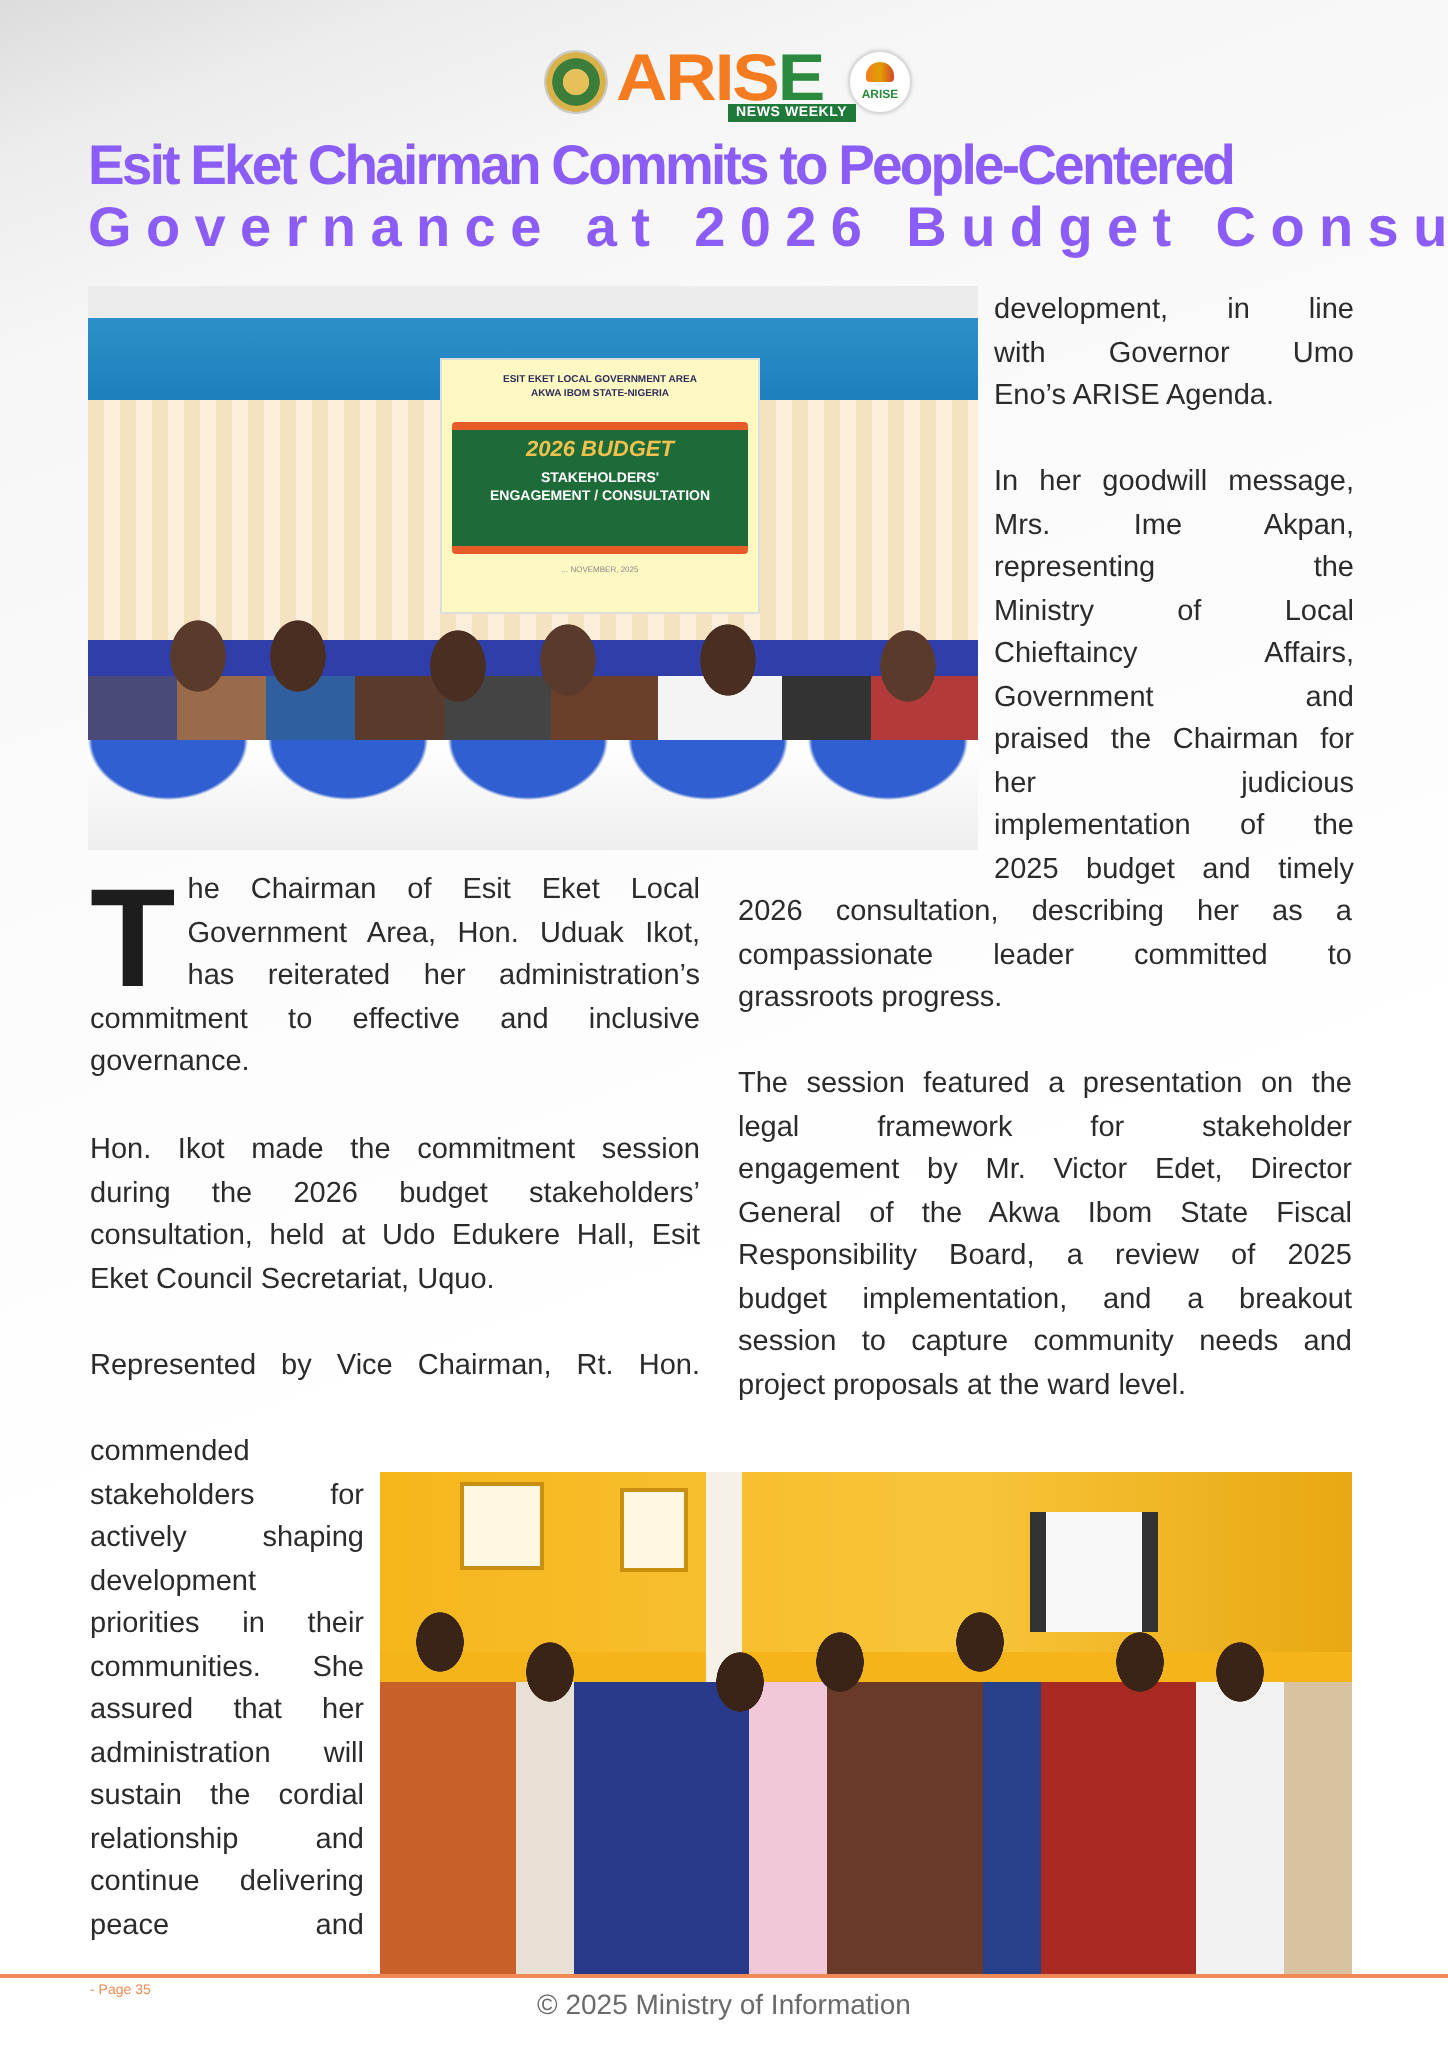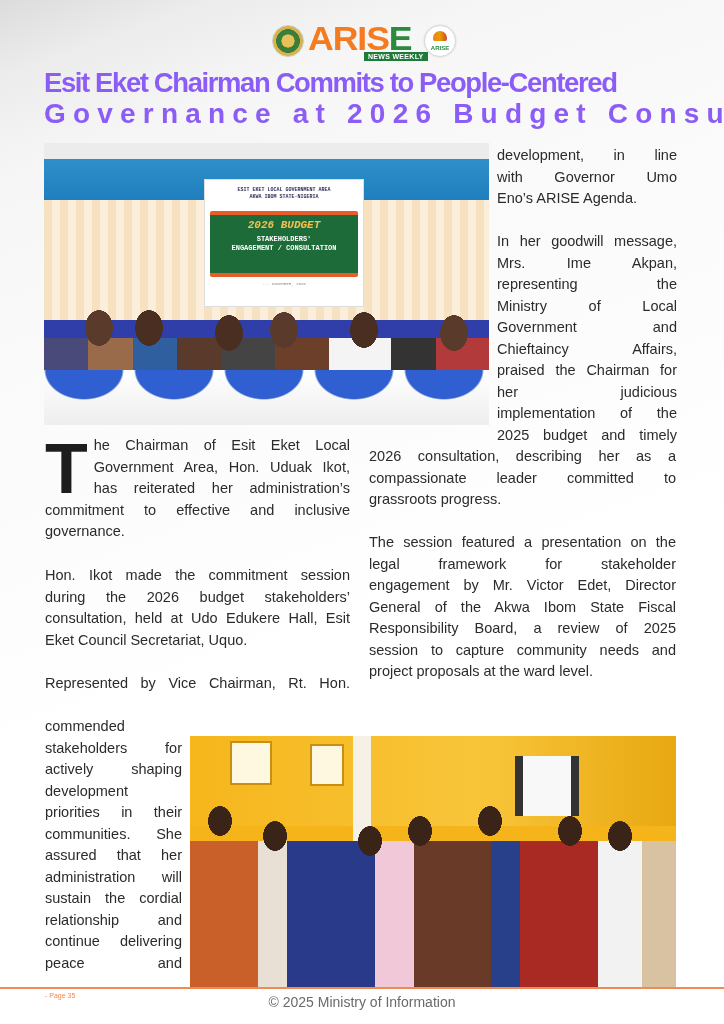--- a/index.html
+++ b/index.html
@@ -66,21 +66,21 @@
   }
   .p1-table { position: absolute; left: 0; top: 227px; width: 100%; height: 55px;
     background:
       radial-gradient(ellipse 40px 30px at 40px 0, #2f5fd0 95%, transparent),
       radial-gradient(ellipse 40px 30px at 130px 0, #2f5fd0 95%, transparent),
       radial-gradient(ellipse 40px 30px at 220px 0, #2f5fd0 95%, transparent),
       radial-gradient(ellipse 40px 30px at 310px 0, #2f5fd0 95%, transparent),
       radial-gradient(ellipse 40px 30px at 400px 0, #2f5fd0 95%, transparent),
       linear-gradient(#ffffff, #eeeeee);
   }
-  .banner { position: absolute; left: 160px; top: 36px; width: 158px; height: 126px; background: #ffffff; border: 1px solid #ddd; font-family: Liberation Mono, monospace; }
+  .banner { position: absolute; left: 176px; top: 36px; width: 158px; height: 126px; background: #fef9c3; border: 1px solid #ddd; }
   .banner-head { position: absolute; left: 20px; top: 7px; width: 118px; font-size: 5px; font-weight: bold; color: #2d2d5a; text-align: center; line-height: 7px; }
   .banner-green { position: absolute; left: 5px; top: 31px; width: 148px; height: 66px;
     background: linear-gradient(#e85c2a 0 4px, #1e6b3a 4px 62px, #e85c2a 62px); border-radius: 2px; }
   .banner-title { position: absolute; left: 0; top: 8px; width: 100%; text-align: center; font-size: 11px; font-weight: 900; color: #f2c14e; font-style: italic; }
   .banner-sub { position: absolute; left: 0; top: 24px; width: 100%; text-align: center; font-size: 7px; font-weight: 900; color: #fff; line-height: 9px; }
   .banner-date { position: absolute; left: 0; top: 102px; width: 100%; text-align: center; font-size: 4px; color: #888; }
   .body-text { position: absolute; font-family: "Liberation Sans", sans-serif; font-size: 14.5px; line-height: 21.5px; color: #2b2b2b; text-align: justify; margin: 0; }
   .col-right-top { left: 497px; top: 145px; width: 180px; }
   .col-right-bottom { left: 369px; top: 446px; width: 307px; }
   .col-right-p3 { left: 369px; top: 532px; width: 307px; }
@@ -154,40 +154,41 @@
 
 <div class="body-text col-right-top">
   <span class="jl">development, in line</span>
   <span class="jl">with Governor Umo</span>
   <span class="ll">Eno’s ARISE Agenda.</span>
   <span class="ll">&nbsp;</span>
   <span class="jl">In her goodwill message,</span>
   <span class="jl">Mrs. Ime Akpan,</span>
   <span class="jl">representing the</span>
   <span class="jl">Ministry of Local</span>
+  <span class="jl">Chieftaincy Affairs,</span>
   <span class="jl">Government and</span>
-  <span class="jl">Chieftaincy Affairs,</span>
   <span class="jl">praised the Chairman for</span>
   <span class="jl">her judicious</span>
   <span class="jl">implementation of the</span>
   <span class="jl">2025 budget and timely</span>
 </div>
 
 <div class="body-text col-right-bottom">
   <span class="jl">2026 consultation, describing her as a</span>
   <span class="jl">compassionate leader committed to</span>
   <span class="ll">grassroots progress.</span>
 </div>
 
 <div class="body-text col-right-p3">
   <span class="jl">The session featured a presentation on the</span>
   <span class="jl">legal framework for stakeholder</span>
   <span class="jl">engagement by Mr. Victor Edet, Director</span>
   <span class="jl">General of the Akwa Ibom State Fiscal</span>
   <span class="jl">Responsibility Board, a review of 2025</span>
+  <span class="jl">budget implementation, and a breakout</span>
   <span class="jl">session to capture community needs and</span>
   <span class="ll">project proposals at the ward level.</span>
 </div>
 
 <div class="body-text col-left-p1">
   <span class="dropcap">T</span>
   <span class="jl">he Chairman of Esit Eket Local</span>
   <span class="jl">Government Area, Hon. Uduak Ikot,</span>
   <span class="jl">has reiterated her administration’s</span>
   <span class="jl">commitment to effective and inclusive</span>

